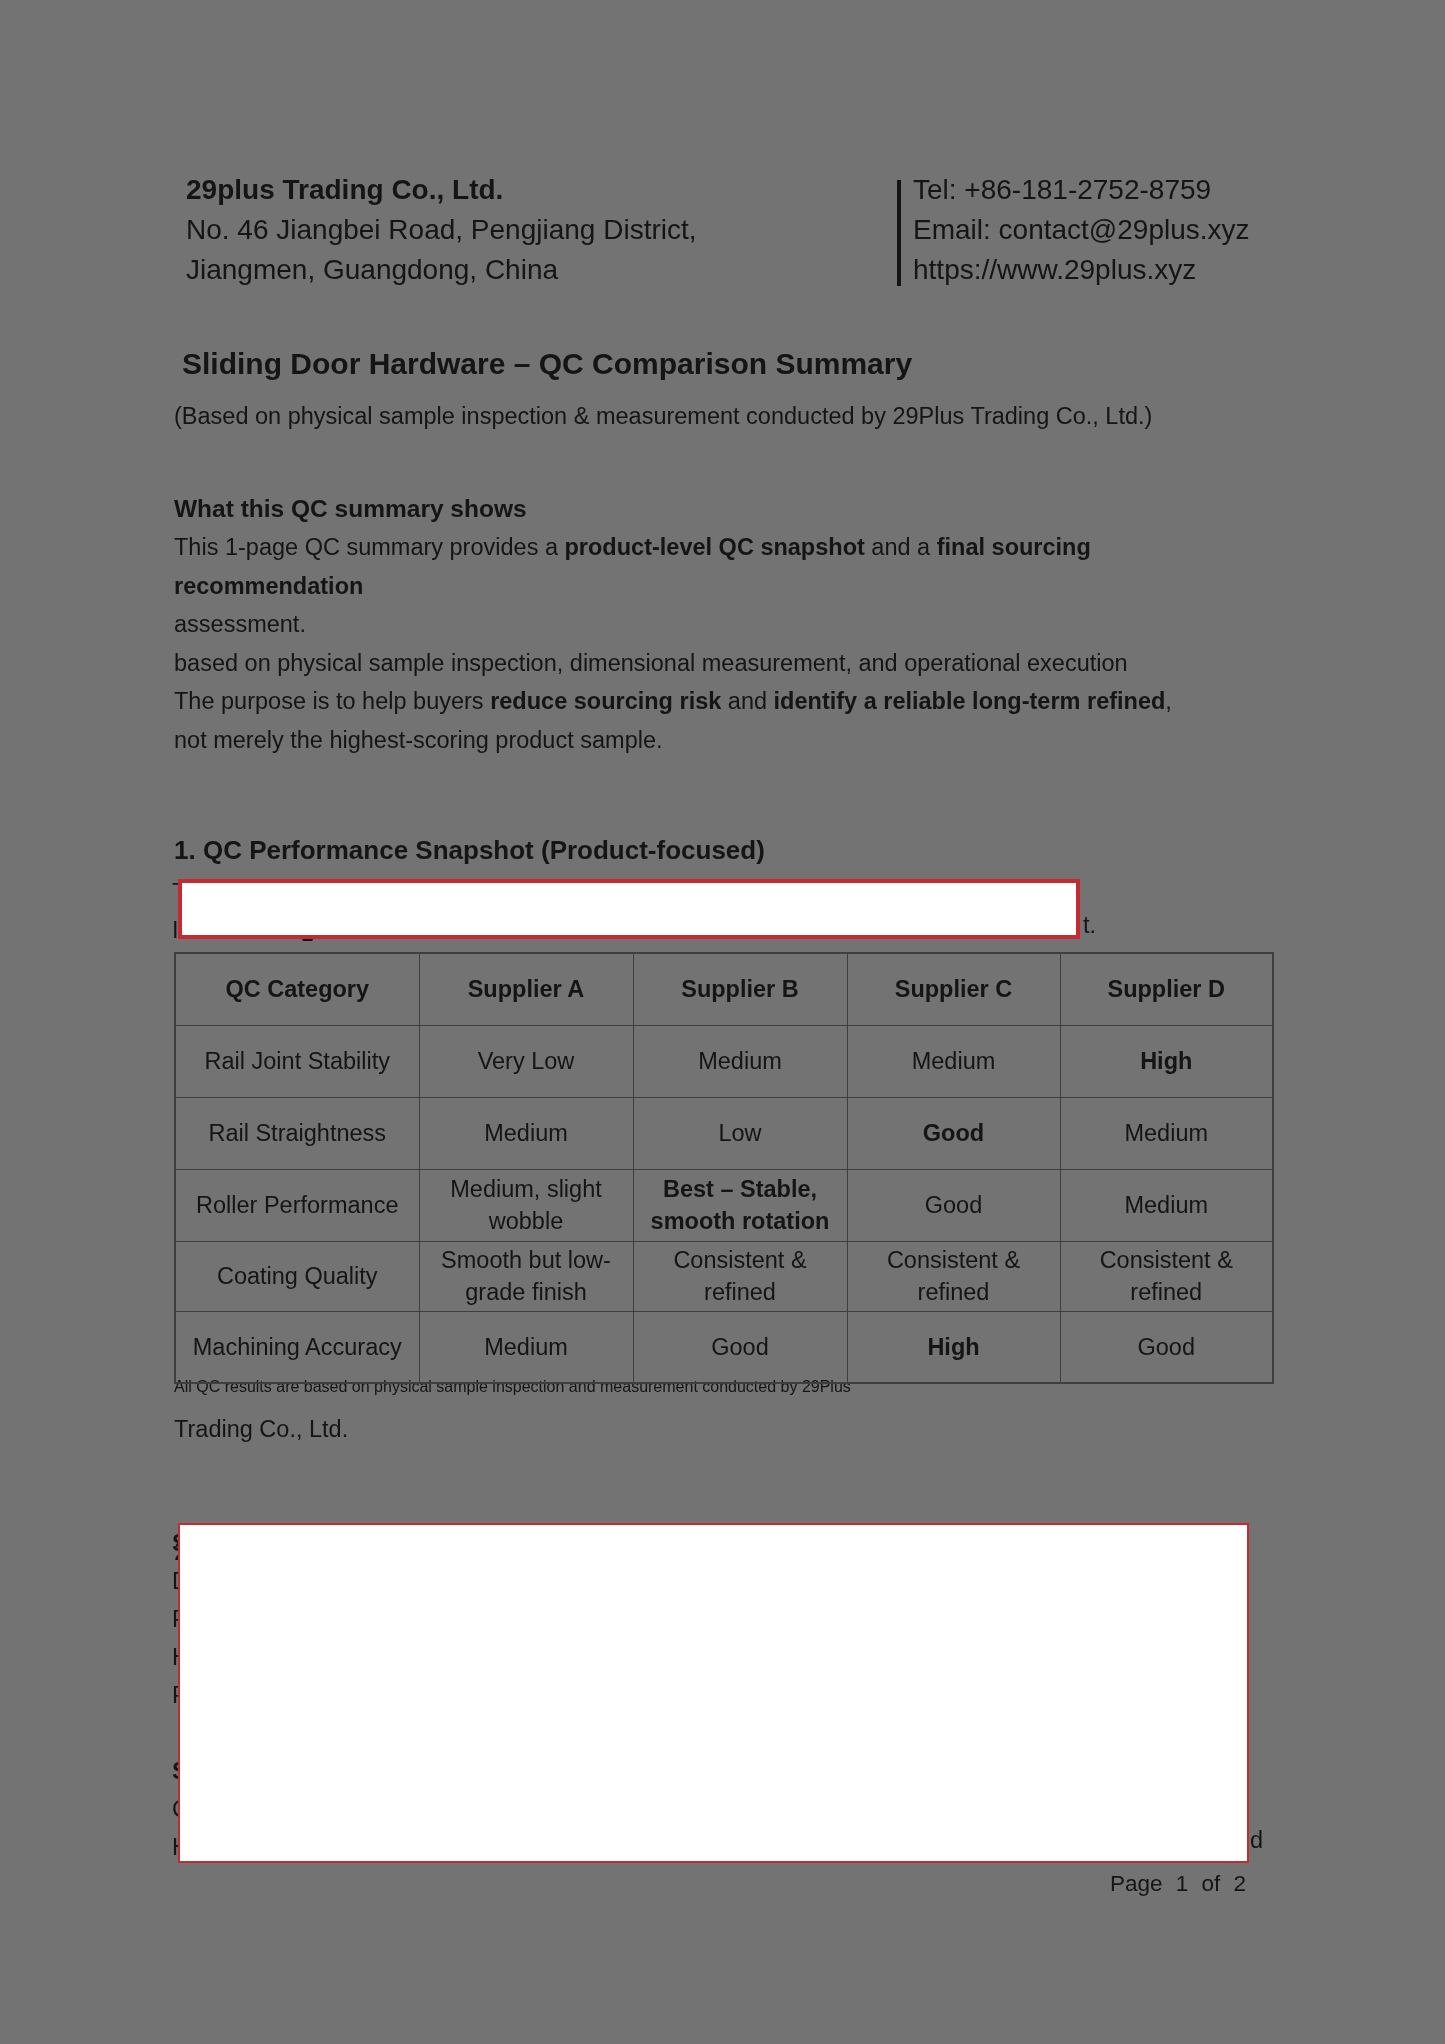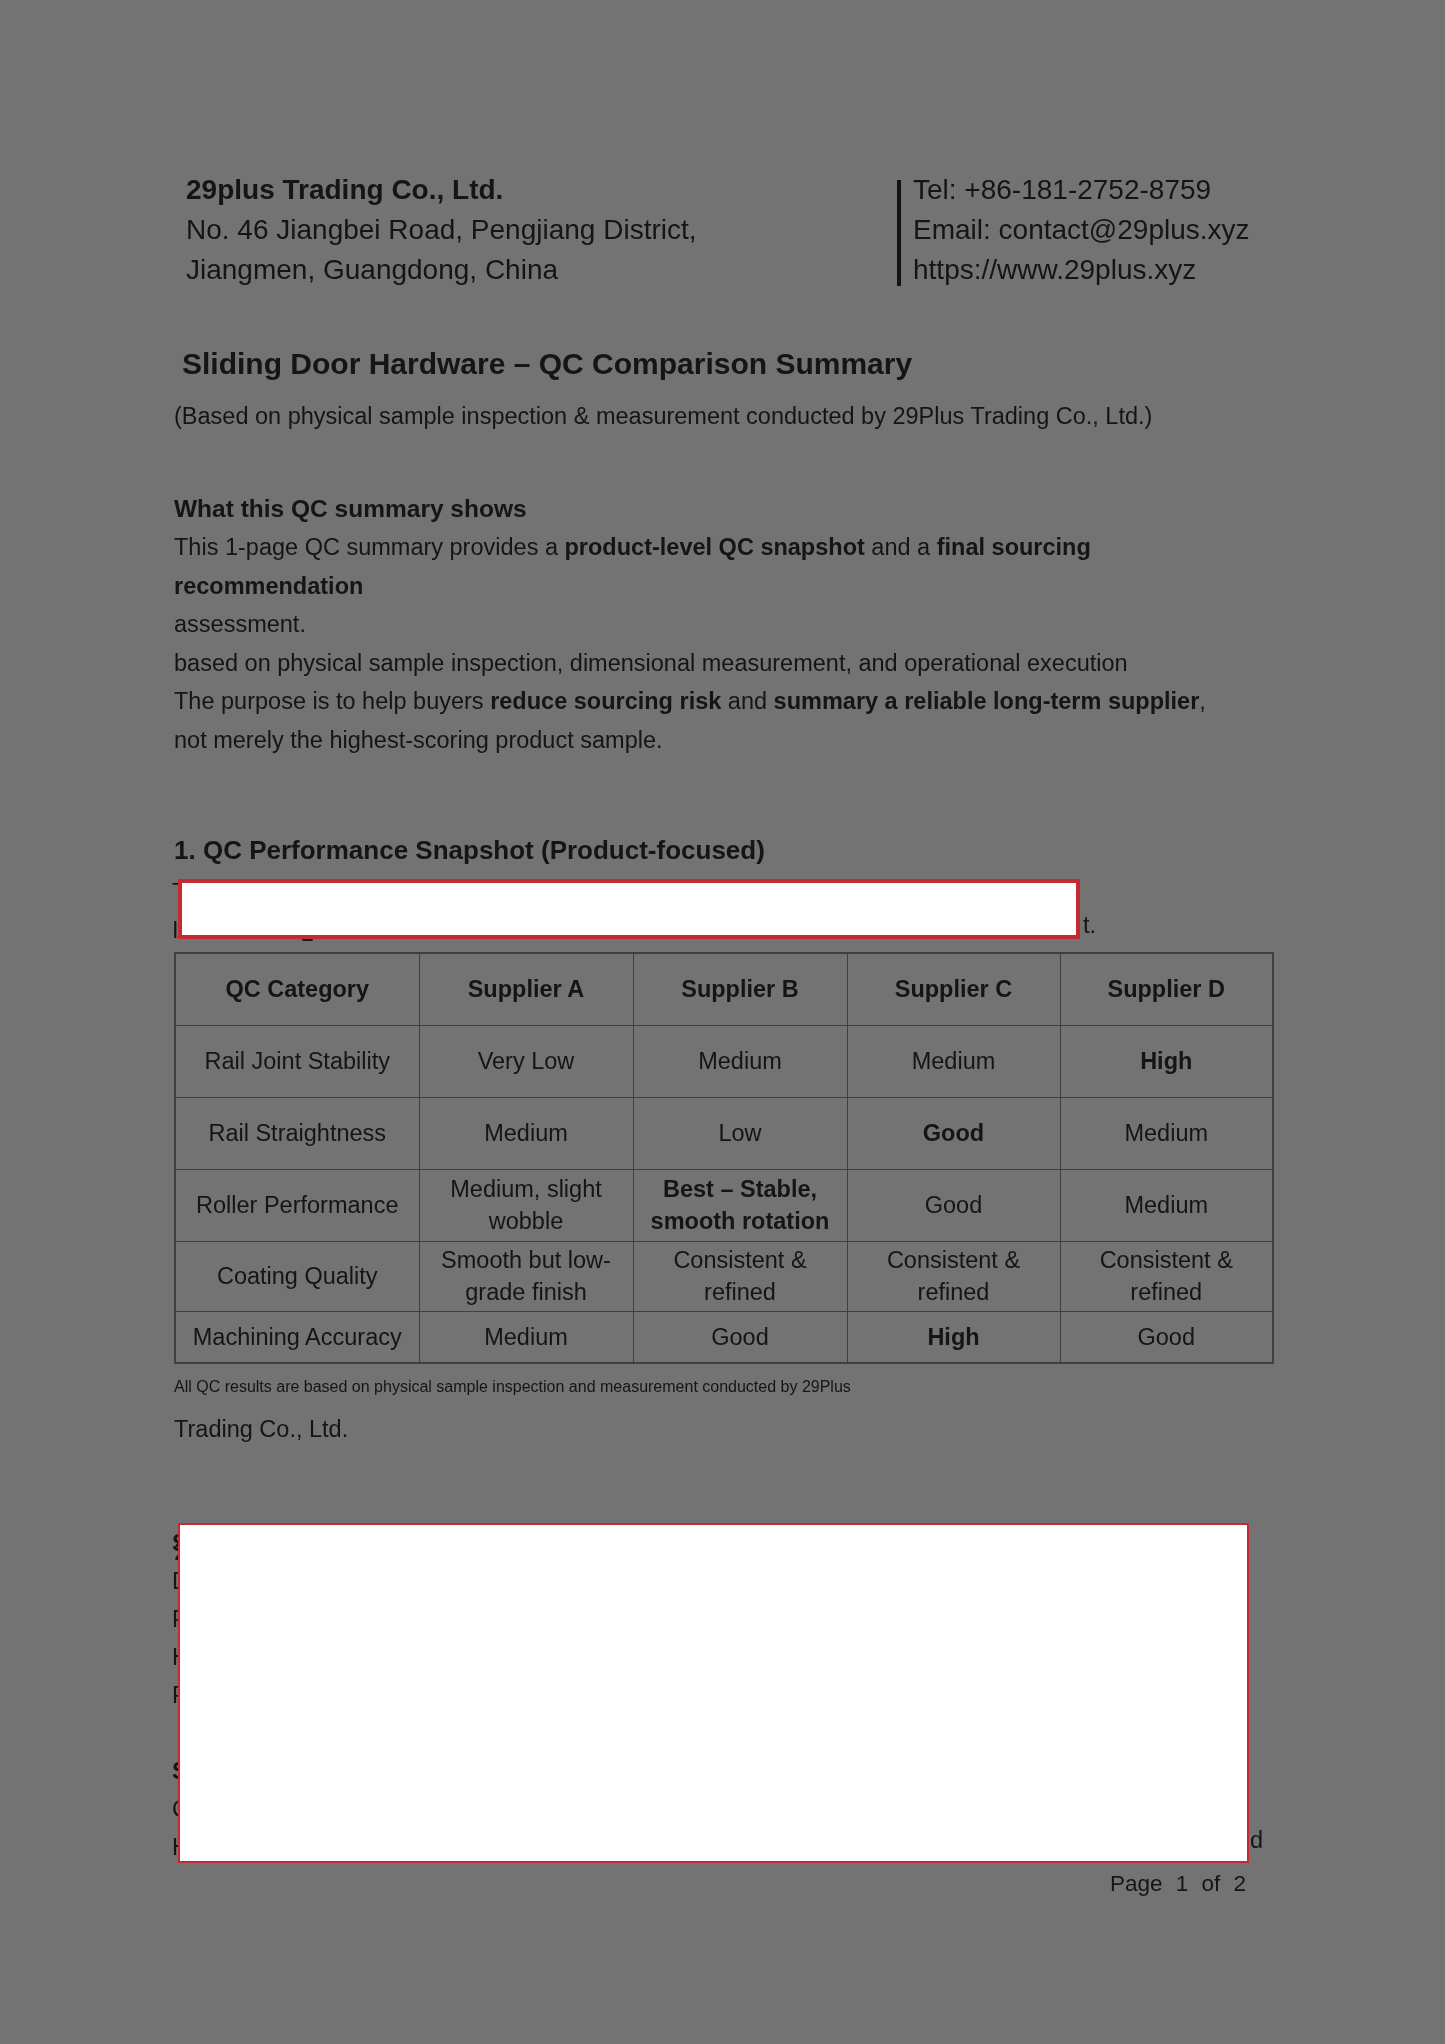--- a/index.html
+++ b/index.html
@@ -80,21 +80,21 @@
 
   <div class="abs doc-title">Sliding Door Hardware – QC Comparison Summary</div>
   <div class="abs doc-subtitle">(Based on physical sample inspection &amp; measurement conducted by 29Plus Trading Co., Ltd.)</div>
 
   <div class="abs intro-heading">What this QC summary shows</div>
   <div class="abs intro-lines" id="intro-lines">
       <div><span>This 1-page QC summary provides a </span><span class="b">product-level QC snapshot</span><span> and a </span><span class="b">final sourcing</span></div>
       <div><span class="b">recommendation</span></div>
       <div><span>assessment.</span></div>
       <div><span>based on physical sample inspection, dimensional measurement, and operational execution</span></div>
-      <div><span>The purpose is to help buyers </span><span class="b">reduce sourcing risk</span><span> and </span><span class="b">summary a reliable long-term supplier</span><span>,</span></div>
+      <div><span>The purpose is to help buyers </span><span class="b">reduce sourcing risk</span><span> and </span><span class="b">identify a reliable long-term refined</span><span>,</span></div>
       <div><span>not merely the highest-scoring product sample.</span></div>
     </div>
 
   <div class="abs sec1-heading">1. QC Performance Snapshot (Product-focused)</div>
 
   <div class="abs frag" style="left:172px;top:879px;">T</div>
   <div class="abs frag" style="left:172px;top:917px;">I</div>
   <div class="abs descender-mark"></div>
   <div class="abs redaction-box redaction-box-1"></div>
   <div class="abs frag frag-outside" style="left:1083px;top:912px;">t.</div>
@@ -145,21 +145,21 @@
             <td>Coating Quality</td>
             <td>Smooth but low-
 grade finish</td>
             <td>Consistent &amp;
 refined</td>
             <td>Consistent &amp;
 refined</td>
             <td>Consistent &amp;
 refined</td>
           </tr>
-          <tr style="height: 52px; margin-left: 24px;">
+          <tr style="height: 72px; margin-left: 24px;">
             <td>Machining Accuracy</td>
             <td>Medium</td>
             <td>Good</td>
             <td class="cb">High</td>
             <td>Good</td>
           </tr>
         </tbody>
     </table>
   </div>
 

